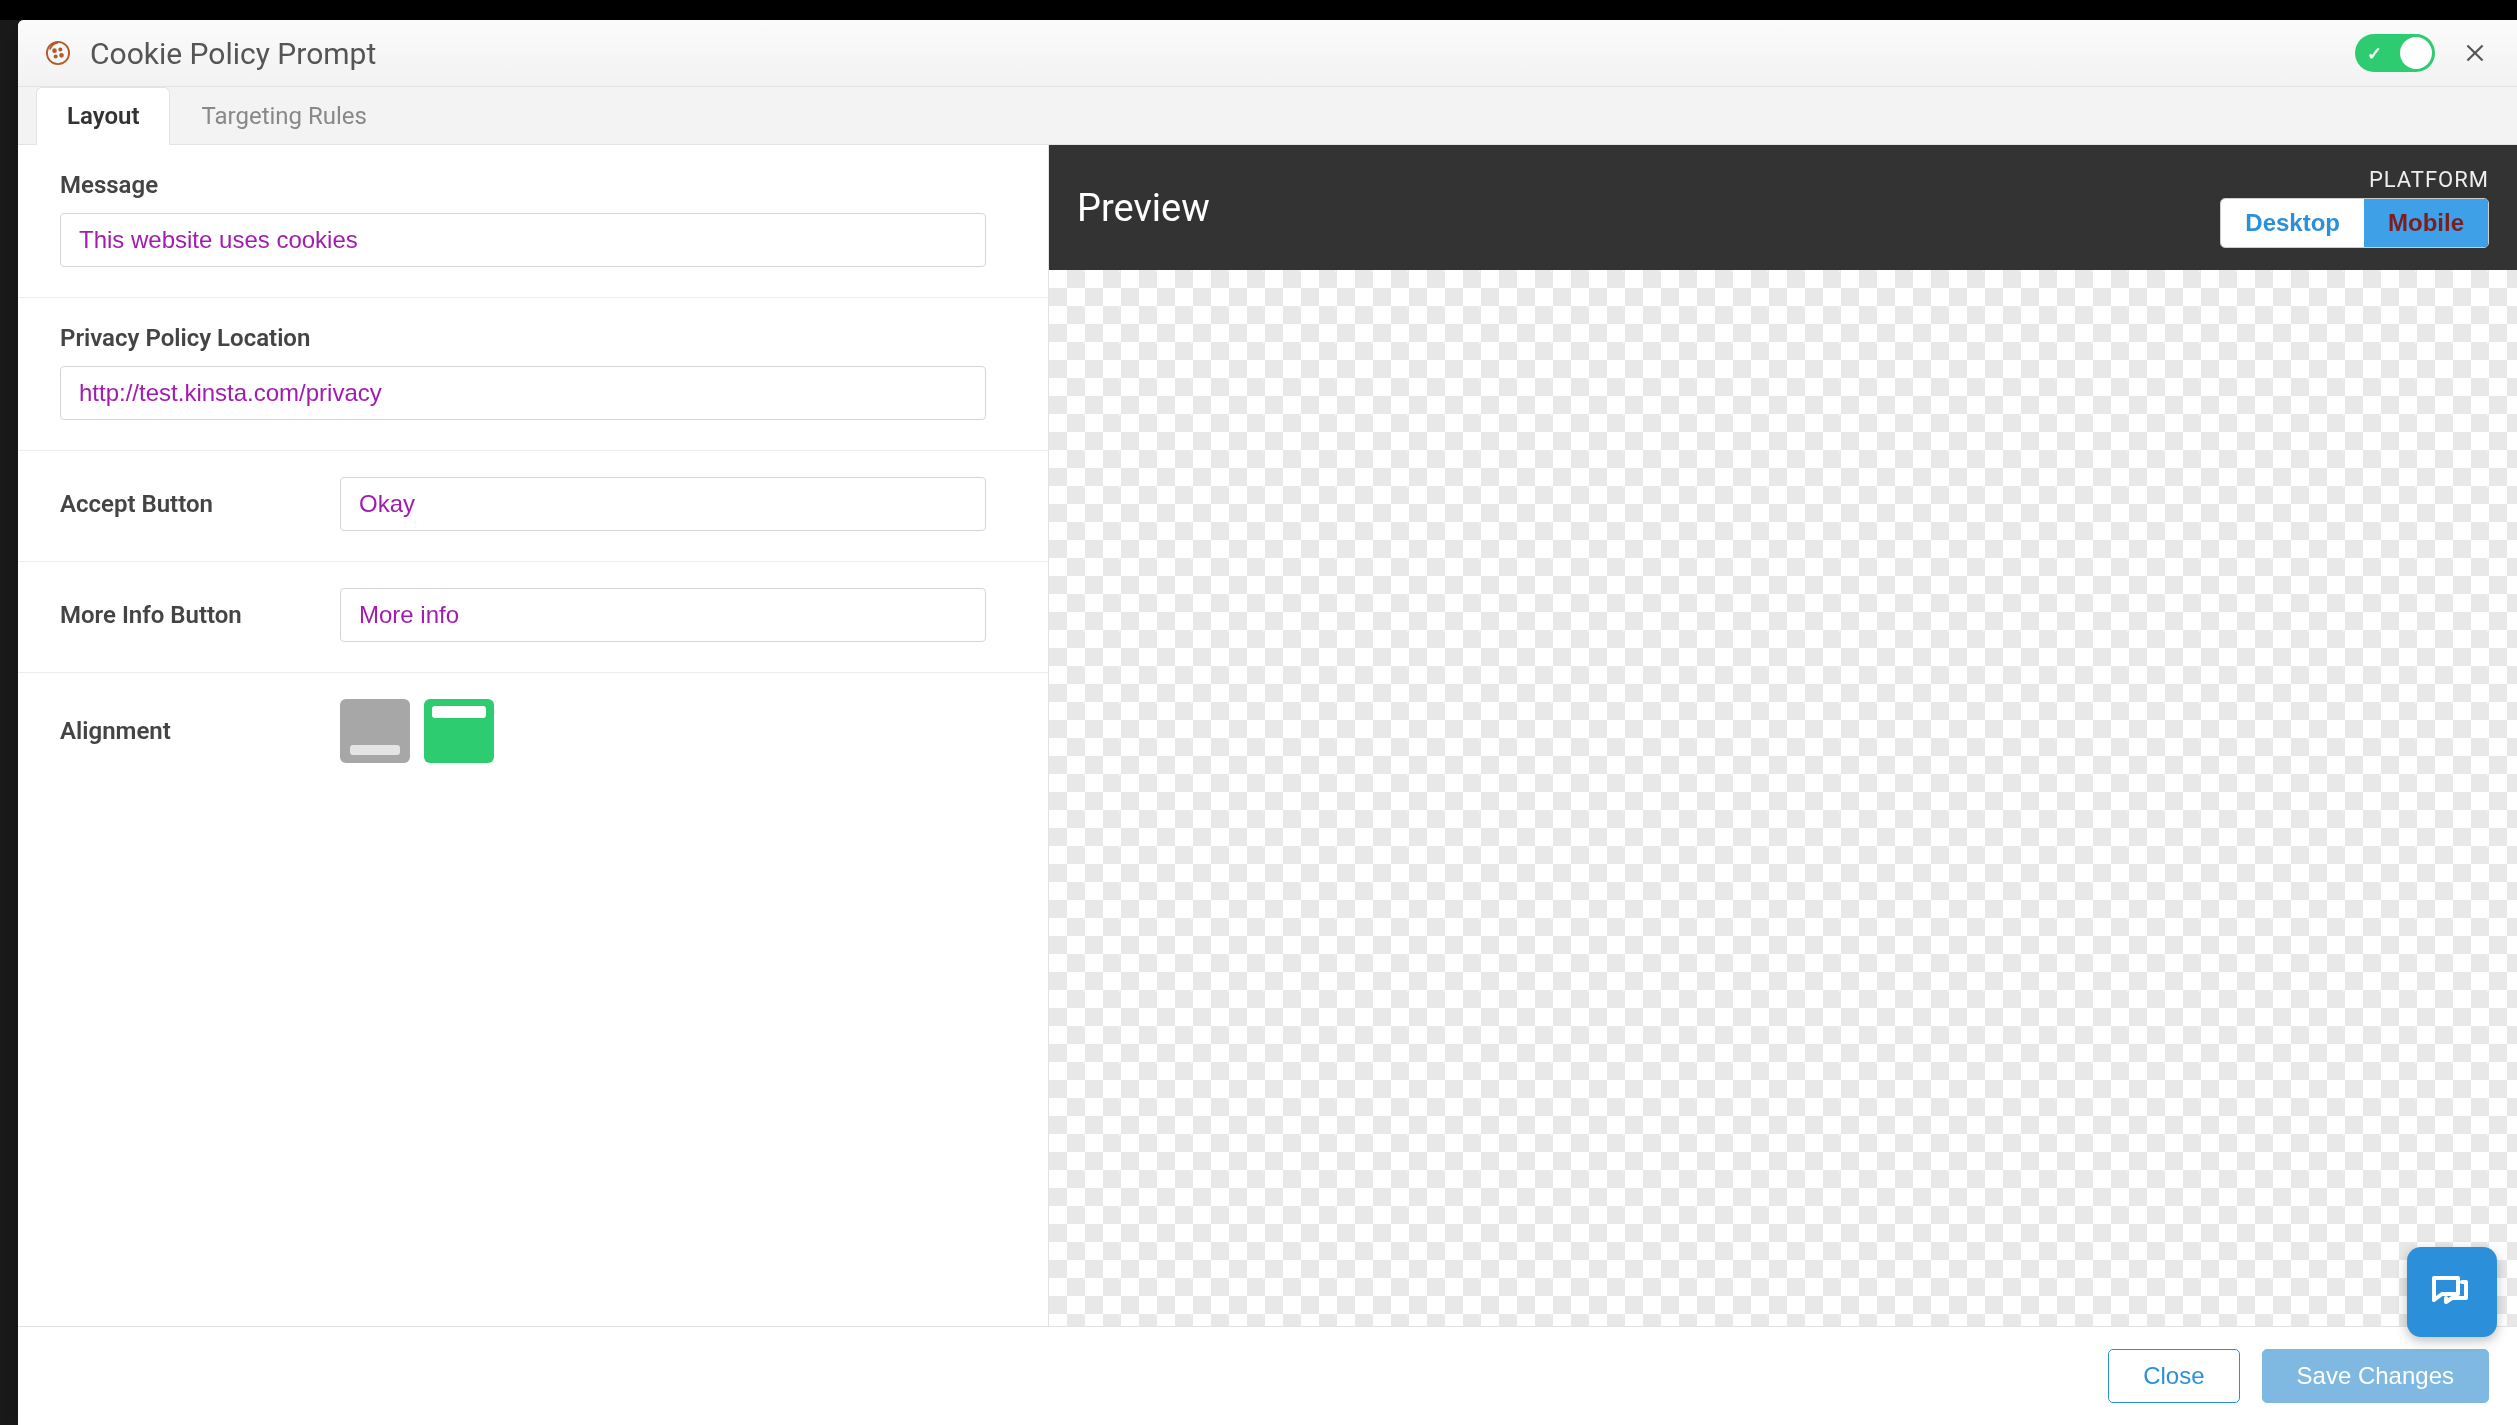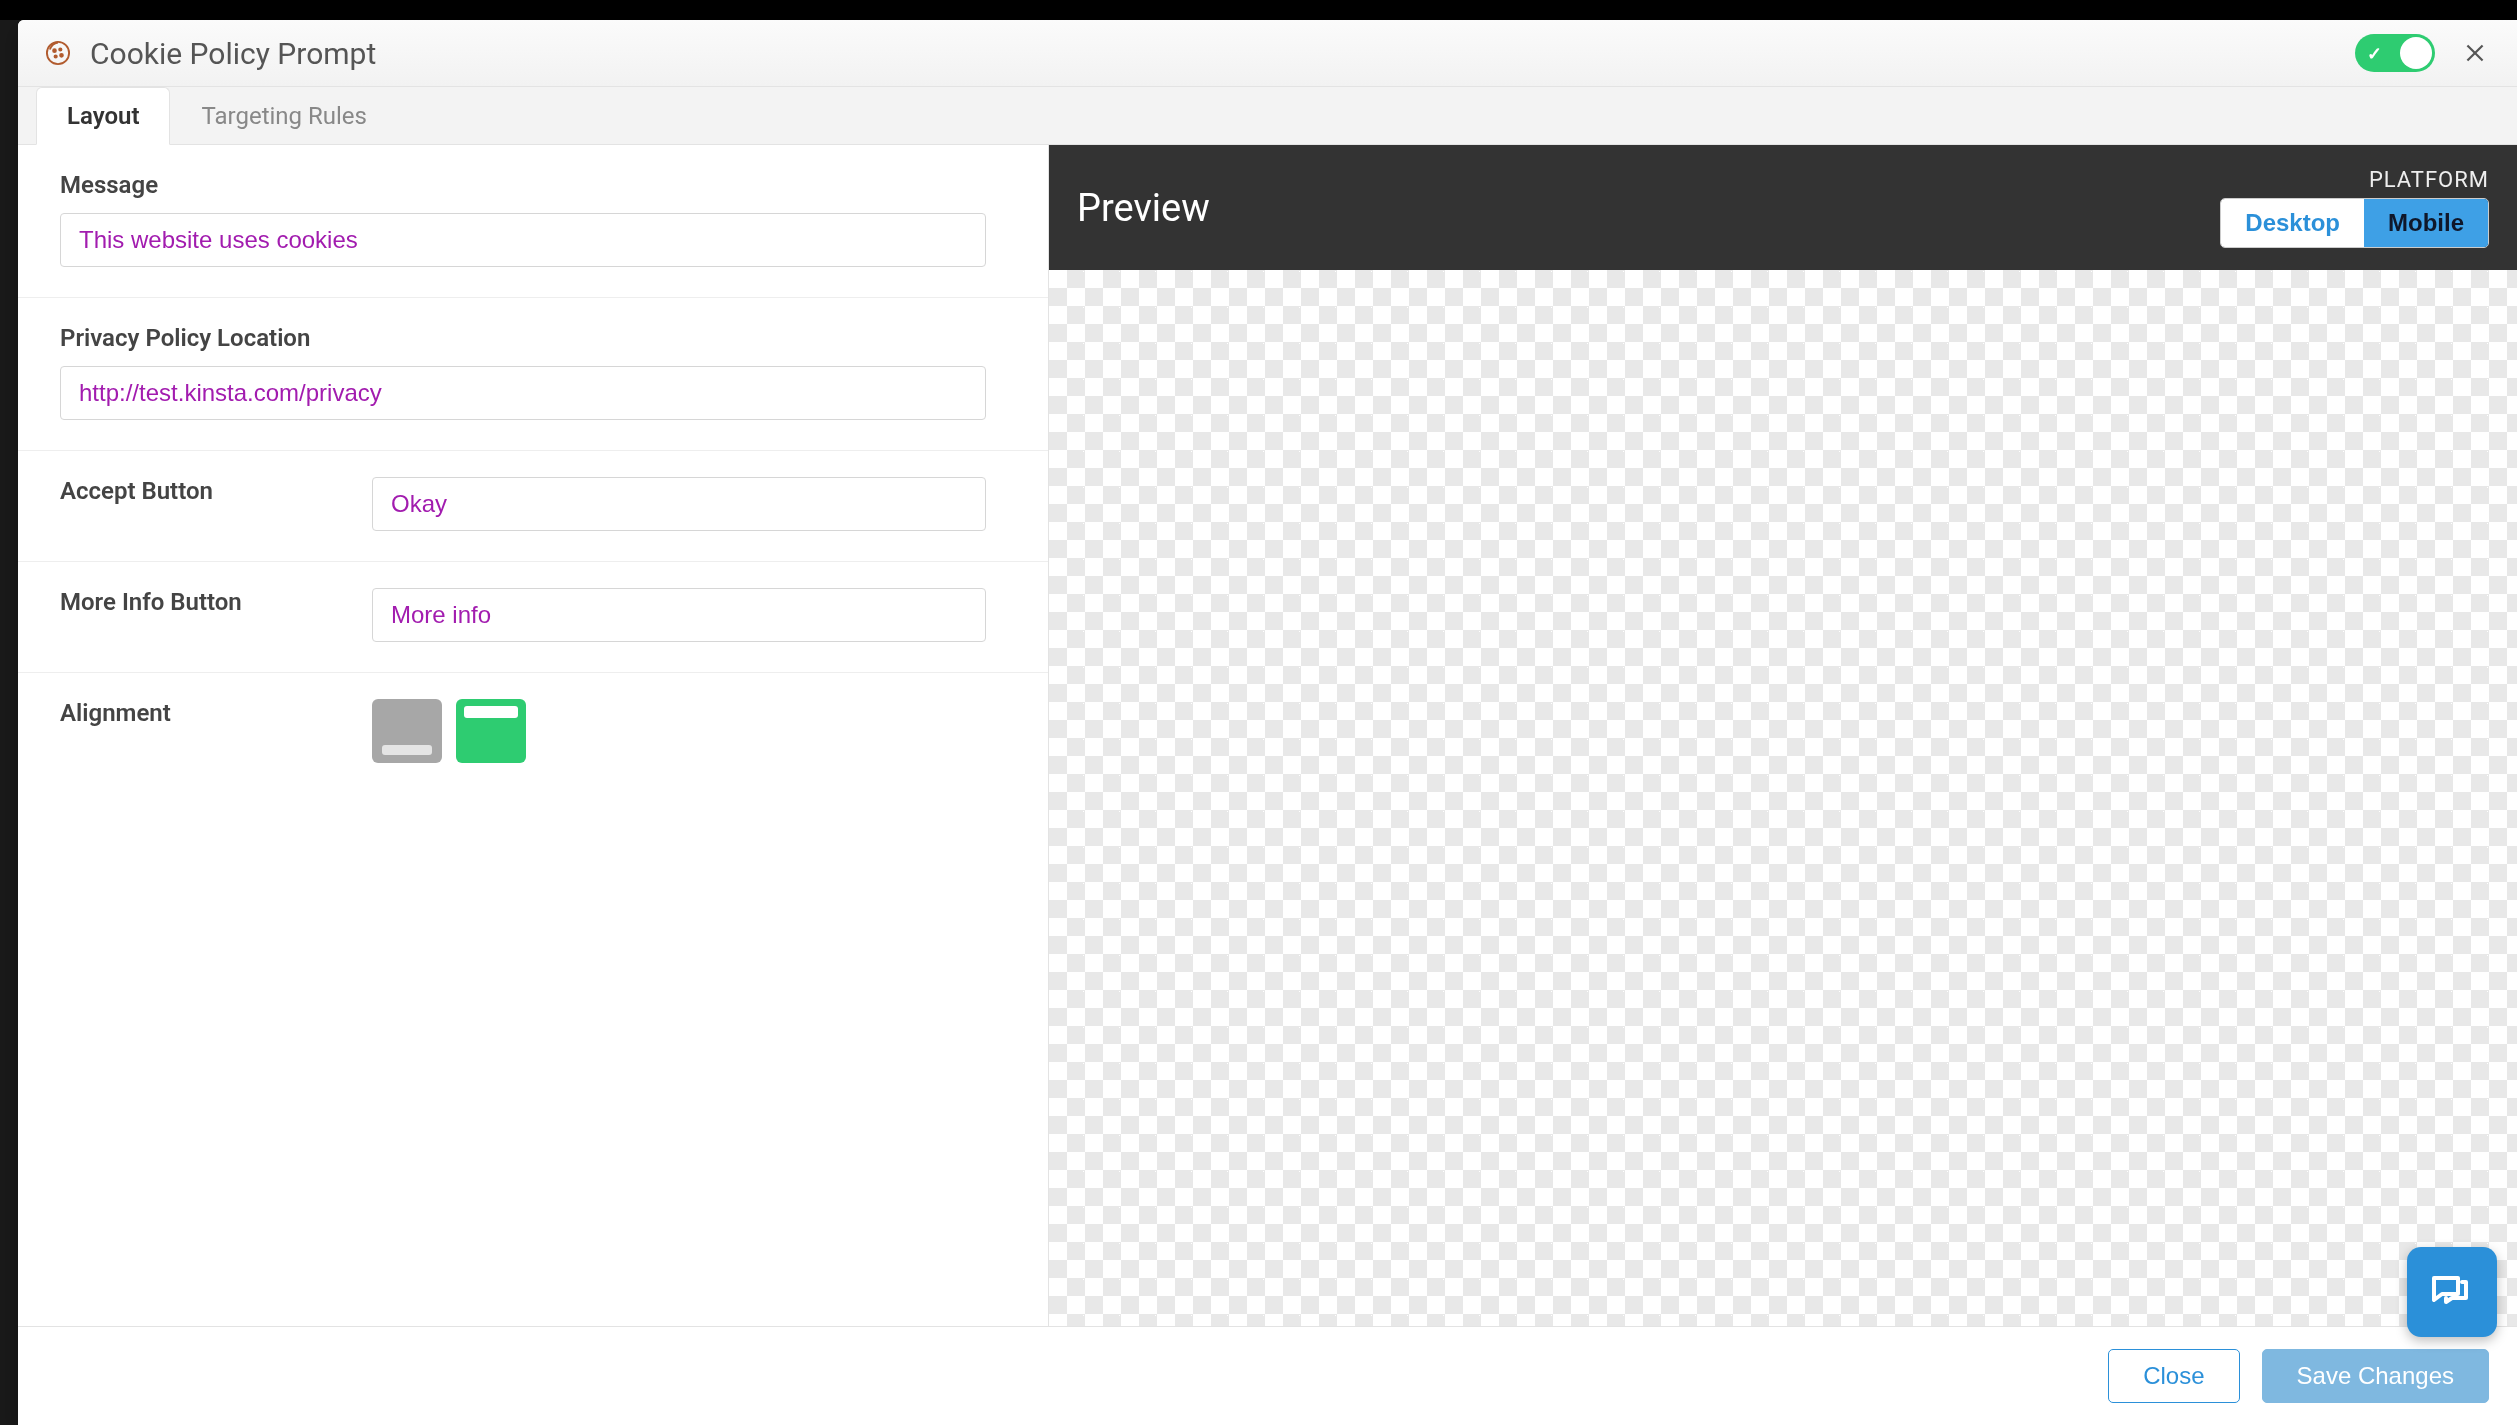--- a/index.html
+++ b/index.html
@@ -124,22 +124,21 @@
     flex-shrink:0;
     background:#fff;
     overflow-y:auto;
   }
   .form-section {
     padding: 26px 62px 30px 42px;
     border-bottom:1px solid #eee;
   }
   .form-section.row {
     display:flex;
-    align-items:flex-start;
-    gap: 32px;
+    align-items:center;
   }
   .form-label {
     font-size: 24px;
     font-weight:600;
     color:#444;
     margin-bottom:14px;
   }
   .form-section.row .form-label {
     margin-bottom:0;
     width: 280px;
@@ -232,21 +231,21 @@
     padding:10px 24px;
     font-size:24px;
     font-weight:600;
     background:#fff;
     color:#2b90d9;
     cursor:pointer;
     border:none;
   }
   .platform-btn.active {
     background:#3ea0e6;
-    color:#0f172a;
+    color:#7f1d1d;
   }
 
   .preview-canvas {
     flex:1;
     background-color:#fff;
     background-image:
       linear-gradient(45deg, #e8e8e8 25%, transparent 25%),
       linear-gradient(-45deg, #e8e8e8 25%, transparent 25%),
       linear-gradient(45deg, transparent 75%, #e8e8e8 75%),
       linear-gradient(-45deg, transparent 75%, #e8e8e8 75%);

